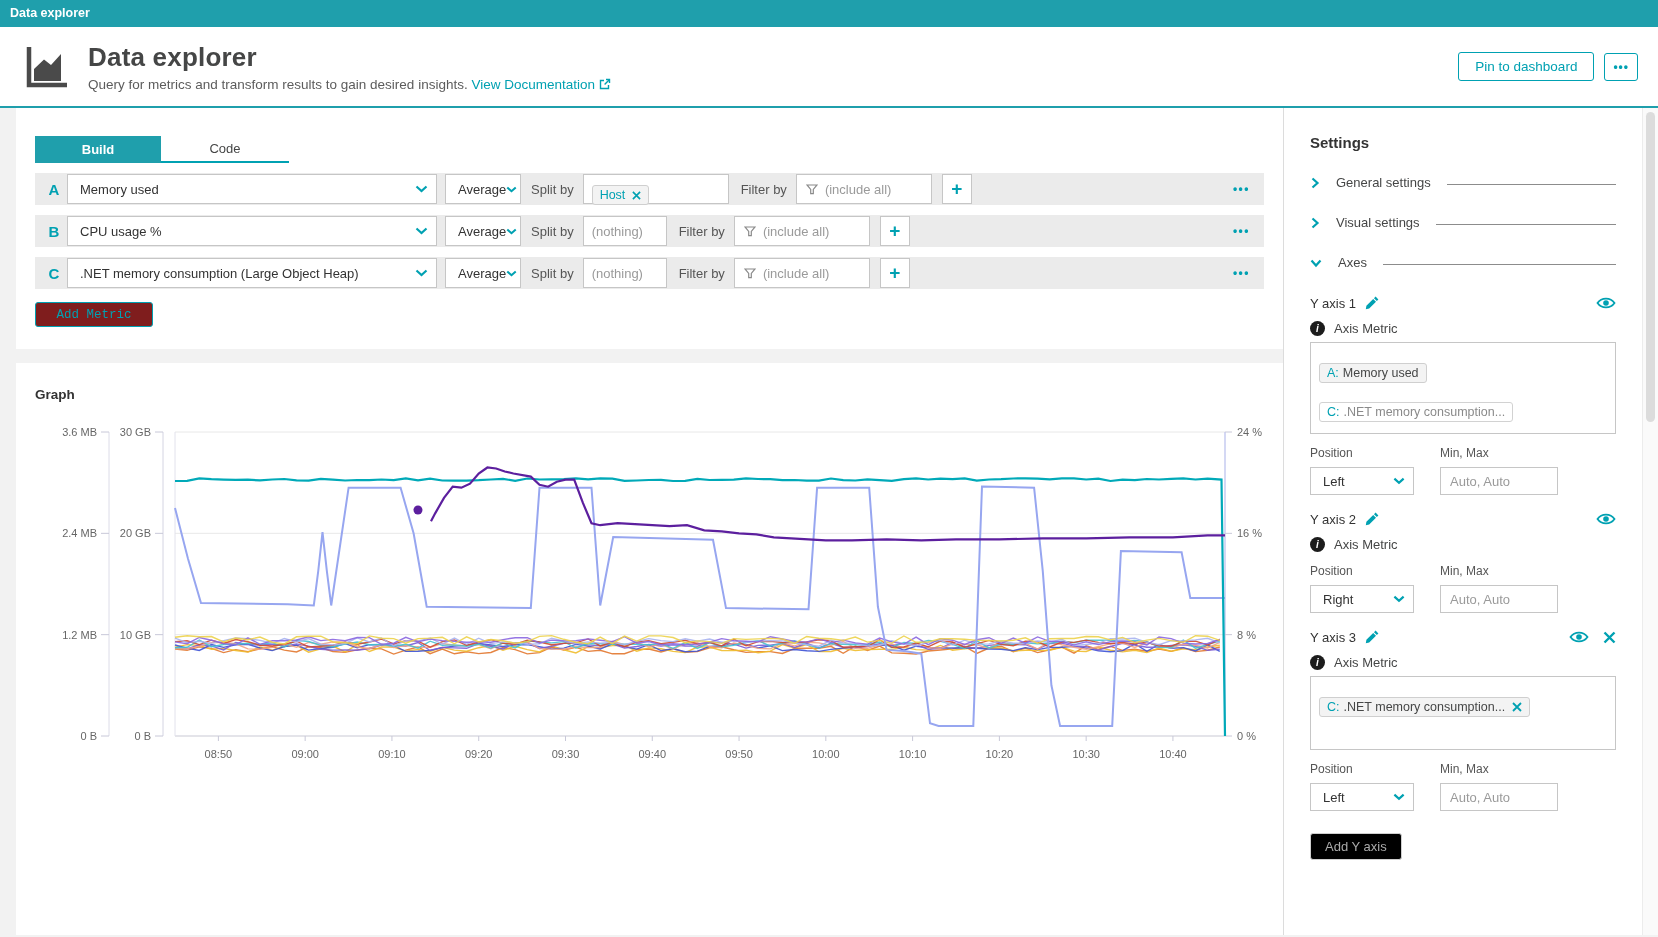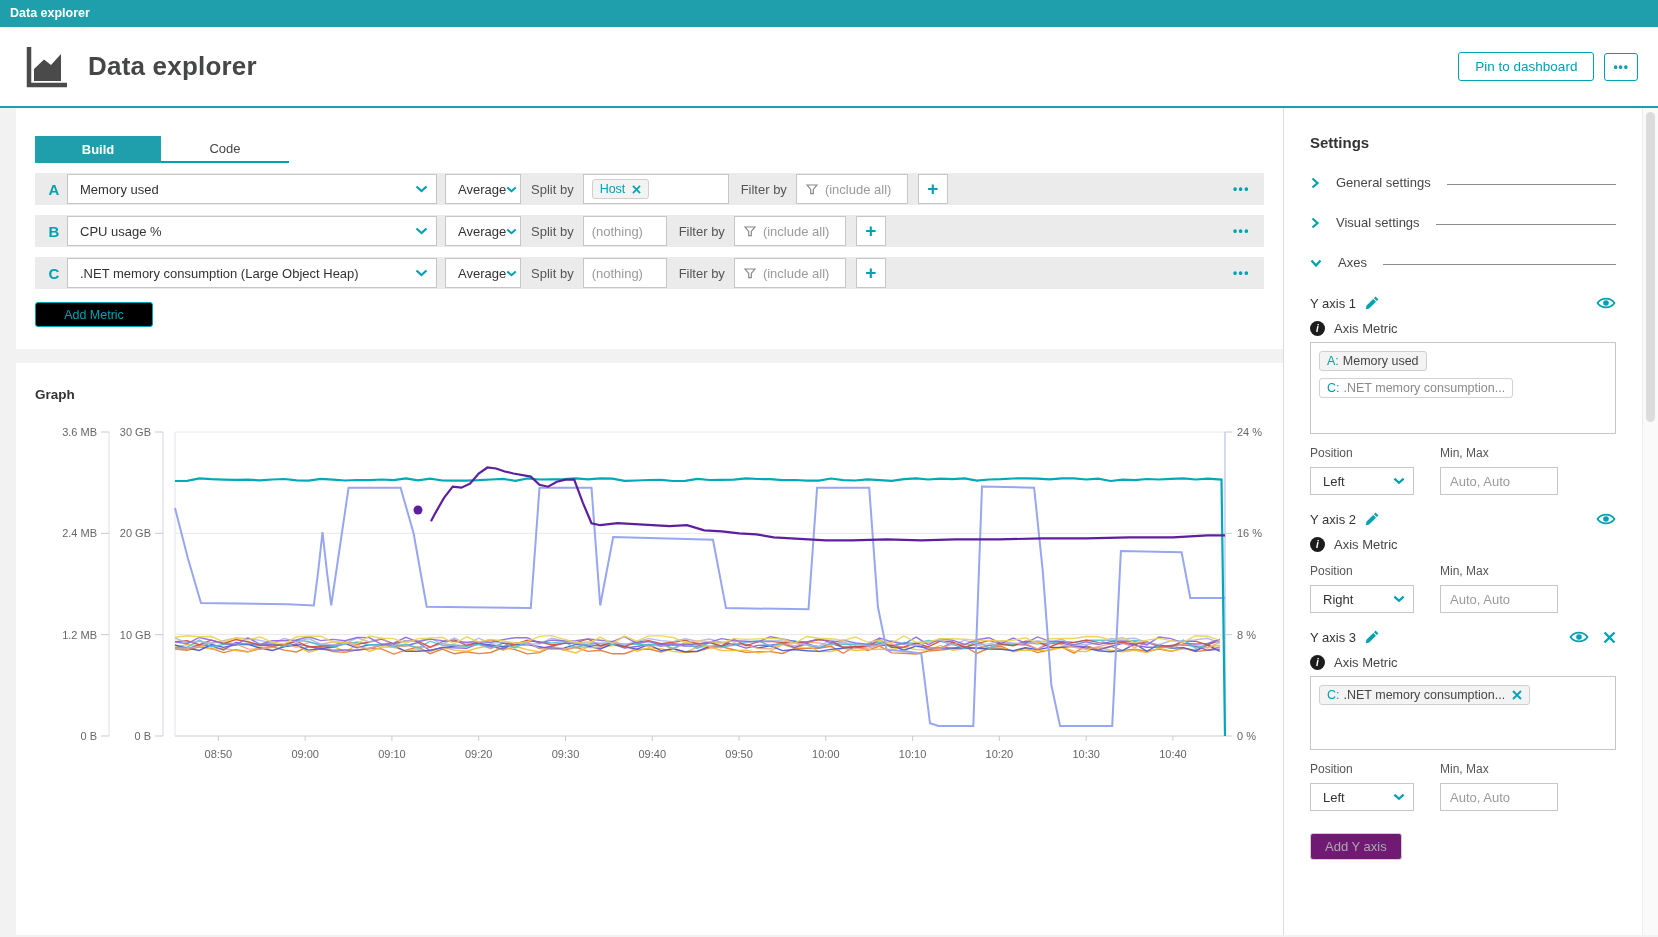--- a/index.html
+++ b/index.html
@@ -45,30 +45,30 @@
     font-size:13px; color:#333; padding:0 8px 0 12px; cursor:pointer; }
   .sel .chev { margin-left:auto; flex:none; }
   .metric-select { width:370px; margin-right:8px; }
   .agg-select { width:76px; margin-right:10px; }
   .row-label { font-size:13px; color:#555; margin-right:9px; flex:none; }
   .split-box { background:#fff; border:1px solid #c6c6c6; height:30px; display:flex; align-items:center;
     padding:0 8px; margin-right:12px; cursor:pointer; }
   .split-box.wide { width:146px; }
   .split-box.narrow { width:84px; }
   .chip { background:#f3f3f3; border:1px solid #cfcfcf; border-radius:3px; font-size:12.5px;
-    color:var(--link,#00a1b2); padding:2px 7px; display:inline-flex; align-items:center; gap:7px; }
+    color:var(--link,#00a1b2); padding:2px 7px; display:inline-flex; align-items:center; gap:7px;margin-top:12px; }
   .placeholder { color:#9a9a9a; font-size:13px; }
-  .filter-box { background:#fff; border:1px solid #c6c6c6; height:30px; width:112px; display:flex;
+  .filter-box { background:#fff; border:1px solid #c6c6c6; height:30px; width:136px; display:flex;
     align-items:center; gap:7px; padding:0 9px; margin-right:10px; cursor:pointer; }
   .plus-btn { background:#fff; border:1px solid #c6c6c6; width:30px; height:30px; color:var(--link,#00a1b2);
     font-size:19px; line-height:26px; text-align:center; cursor:pointer; font-weight:bold; }
   .row-more { margin-left:auto; color:var(--link,#00a1b2); font-weight:bold; letter-spacing:1.5px; font-size:12px; cursor:pointer; }
 
-  .add-metric-btn { margin-top:13px; width:118px; height:25px; background:#000000; border:1px solid var(--link,#00a1b2);
-    color:var(--link,#00a1b2); font-size:12.5px; border-radius:3px; cursor:pointer; }
+  .add-metric-btn { margin-top:13px; width:118px; height:25px; background:#7f1d1d; border:1px solid var(--link,#00a1b2);
+    color:var(--link,#00a1b2); font-size:12.5px; border-radius:3px; cursor:pointer;font-family:Liberation Mono, monospace; }
   .run-row { display:flex; justify-content:flex-end; margin-top:6px; }
   .run-btn { background:var(--accent,#1f9fac); color:#fff; border:none; font-size:13px; padding:6px 16px;
     border-radius:3px; cursor:pointer; }
 
   
   .graph-card { background:#fff; margin-top:14px; flex:1; padding:24px 0 0 19px; }
   .graph-title { font-size:13.5px; font-weight:bold; color:#333; margin-bottom:18px; }
   .chart-wrap { margin-left:0; }
 
   
@@ -90,39 +90,49 @@
   .chips-box .chip { color:#454646; cursor:pointer; }
   .chips-box .chip .chip-letter { color:var(--link,#00a1b2); margin-right:4px; }
   .chip.ghost { background:#fff; border:1px solid #d2d2d2; color:#8a8a8a; }
   .pm-row { display:flex; gap:26px; margin-top:12px; }
   .pm-col1 { width:104px; } .pm-col2 { width:118px; }
   .pm-label { font-size:12px; color:#555; margin-bottom:7px; }
   .pos-select { height:28px; width:100%; }
   .minmax-input { height:28px; width:100%; border:1px solid #c6c6c6; font-size:13px; padding:0 9px;
     font-family:inherit; color:#333; }
   .minmax-input::placeholder { color:#9a9a9a; }
-  .add-yaxis-btn { border:1px solid #cfcfcf; color:#ababab; background:#701a75; font-size:13px;
+  .add-yaxis-btn { border:1px solid #cfcfcf; color:#ababab; background:#000000; font-size:13px;
     padding:5px 14px; border-radius:3px; margin:6px 0 18px 0; cursor:default; }
 
   svg { display:block; }
 </style>
 </head>
 <body>
 
 <div class="topbar">
   <span>Data explorer</span>
 </div>
 
 <div class="header">
   <svg class="header-icon" viewBox="0 0 46 46">
     <path d="M5 3 V41 H43" stroke="#4a4a4a" stroke-width="4.5" fill="none"></path>
     <path d="M10 37 V25 L20 15.5 L27 21 L37 10 V37 Z" fill="#4a4a4a"></path>
   </svg>
   <div class="header-titles">
     <div class="page-title">Data explorer</div>
+    <div class="page-sub">
+      <span>Query for metrics and transform results to gain desired insights.</span>
+      <a class="doc-link">
+        <span>View Documentation</span><svg class="extlink-icon" width="12" height="12" viewBox="0 0 12 12">
+            <path d="M5 2.5 H1.5 V10.5 H9.5 V7" stroke="#00a1b2" stroke-width="1.4" fill="none"></path>
+            <path d="M7 1.5 H10.5 V5" stroke="#00a1b2" stroke-width="1.4" fill="none"></path>
+            <path d="M10.3 1.7 L5.6 6.4" stroke="#00a1b2" stroke-width="1.4"></path>
+          </svg>
+      </a>
+    </div>
   </div>
   <button class="pin-btn">Pin to dashboard</button>
   <button class="more-btn">•••</button>
 </div>
 
 <div class="content">
   <div class="left-col">
 
     <div class="query-card">
       <div class="tabs">

